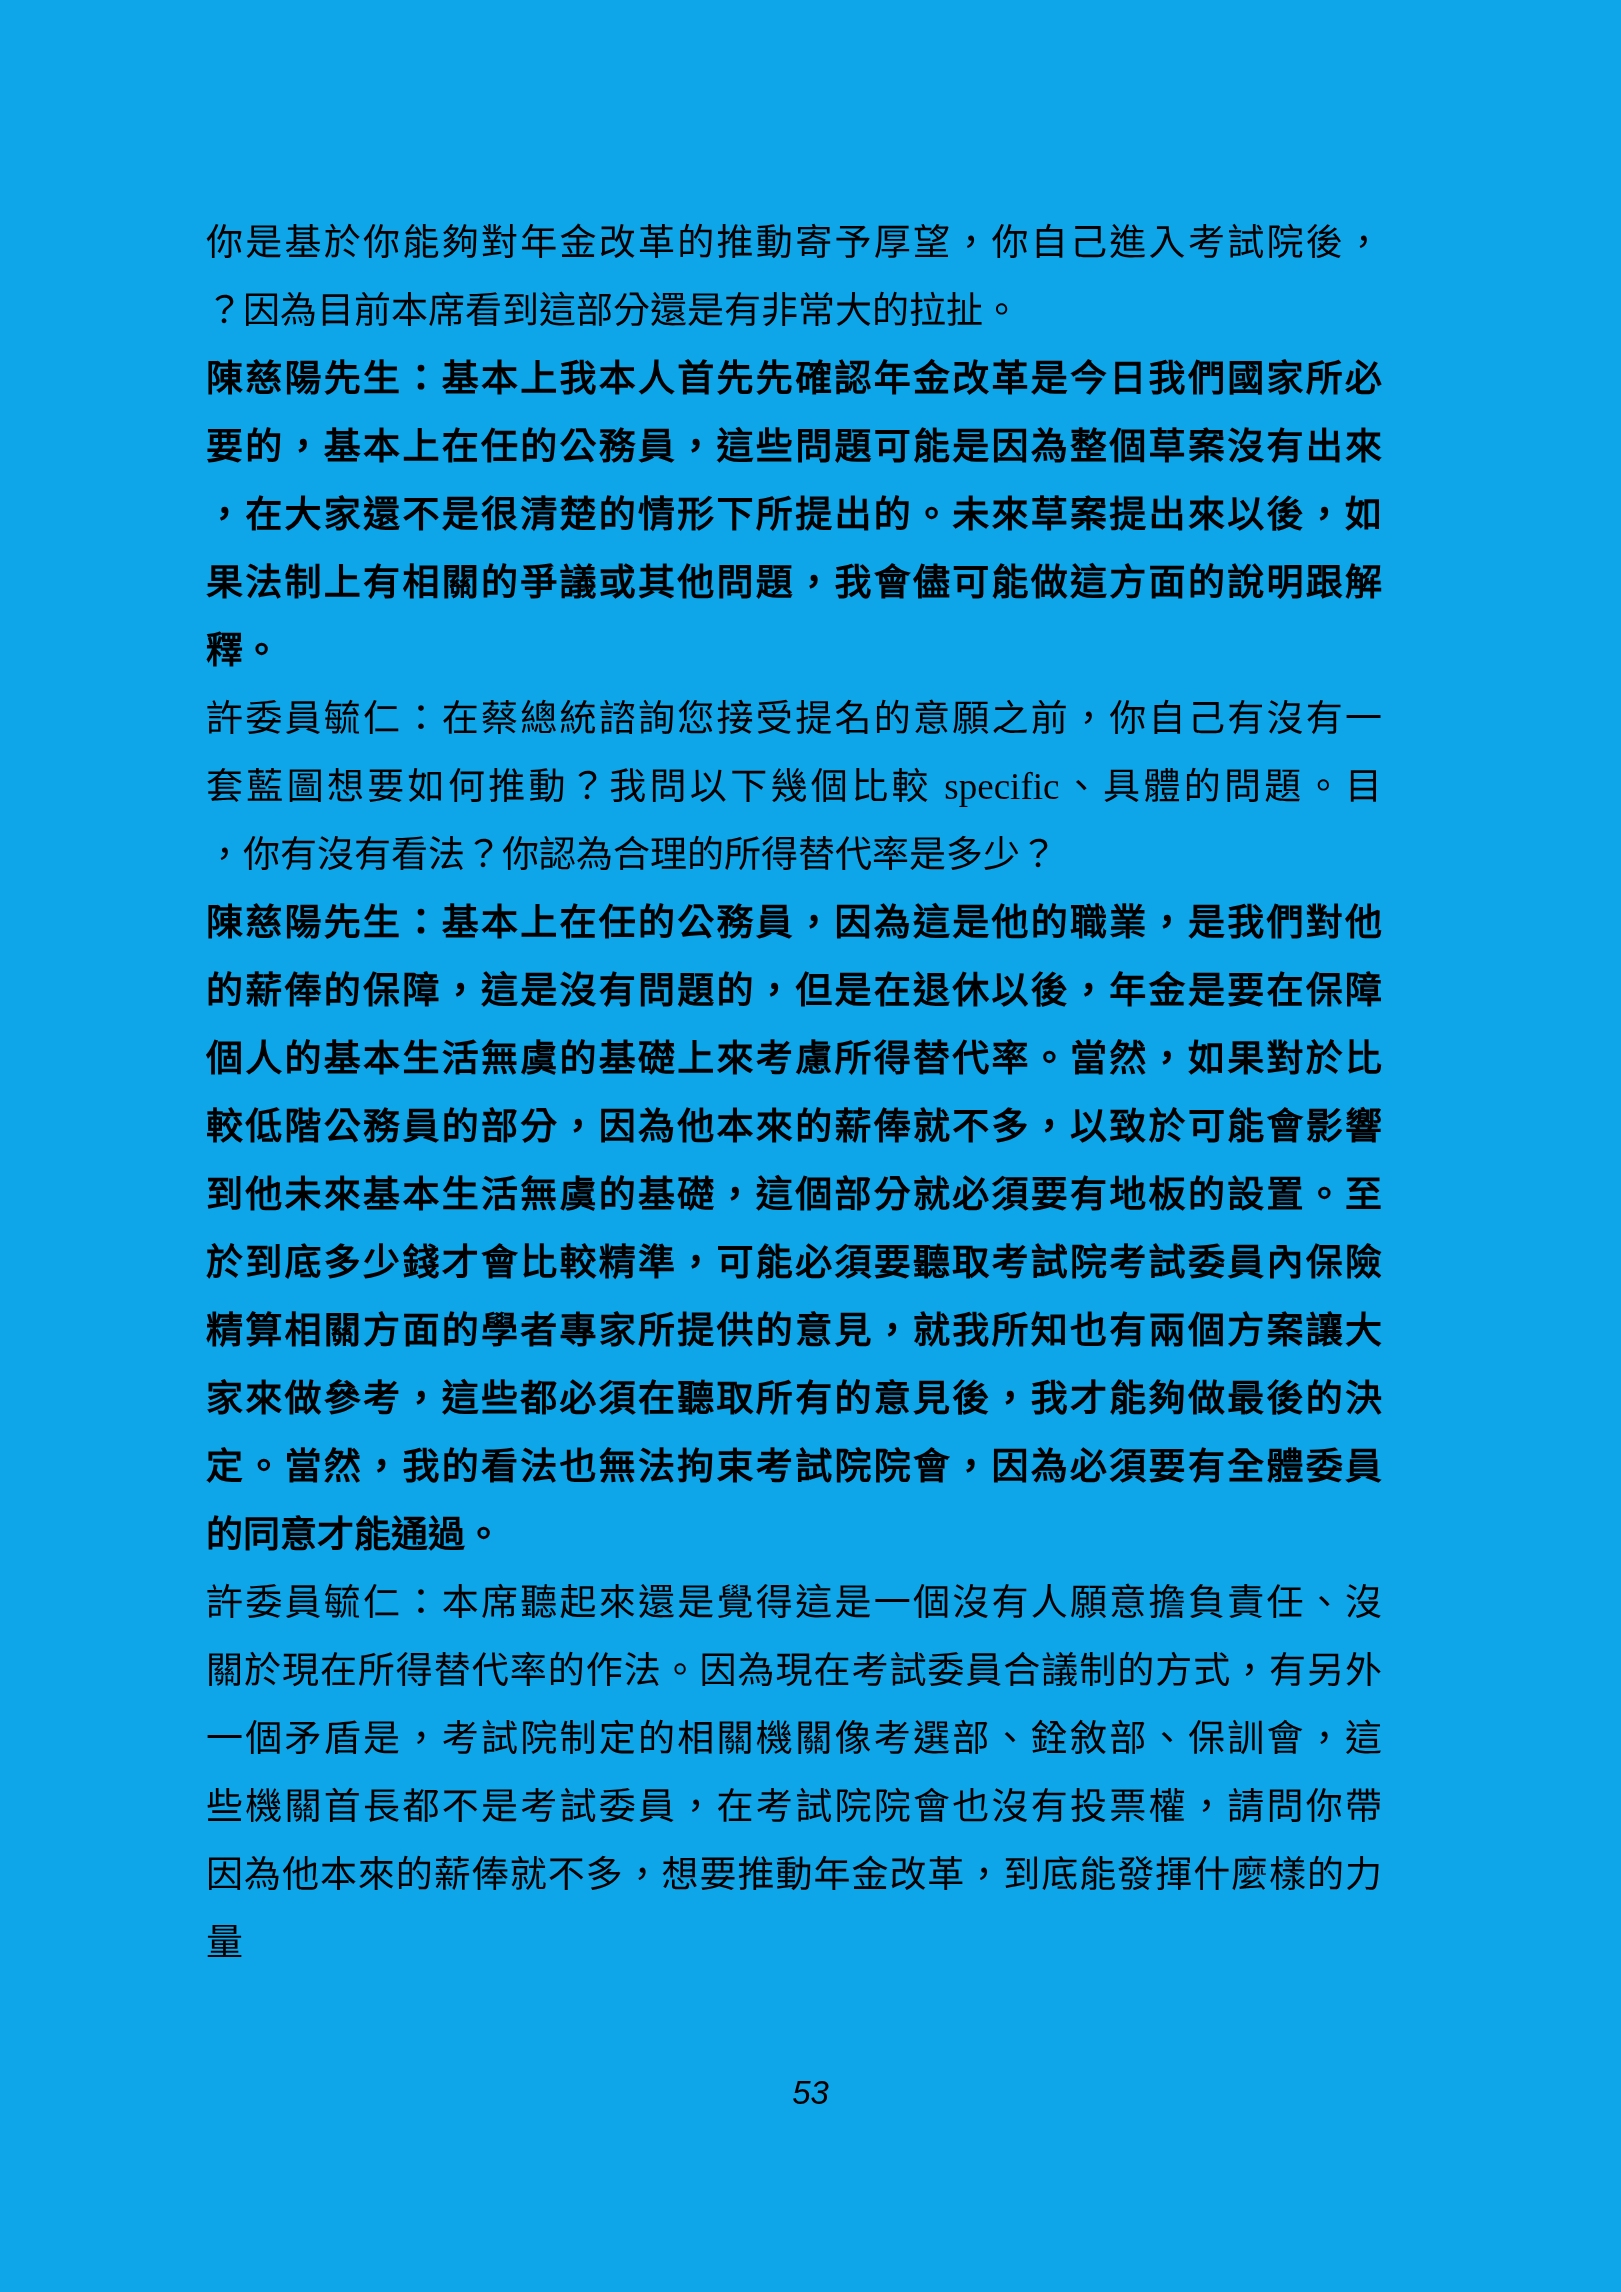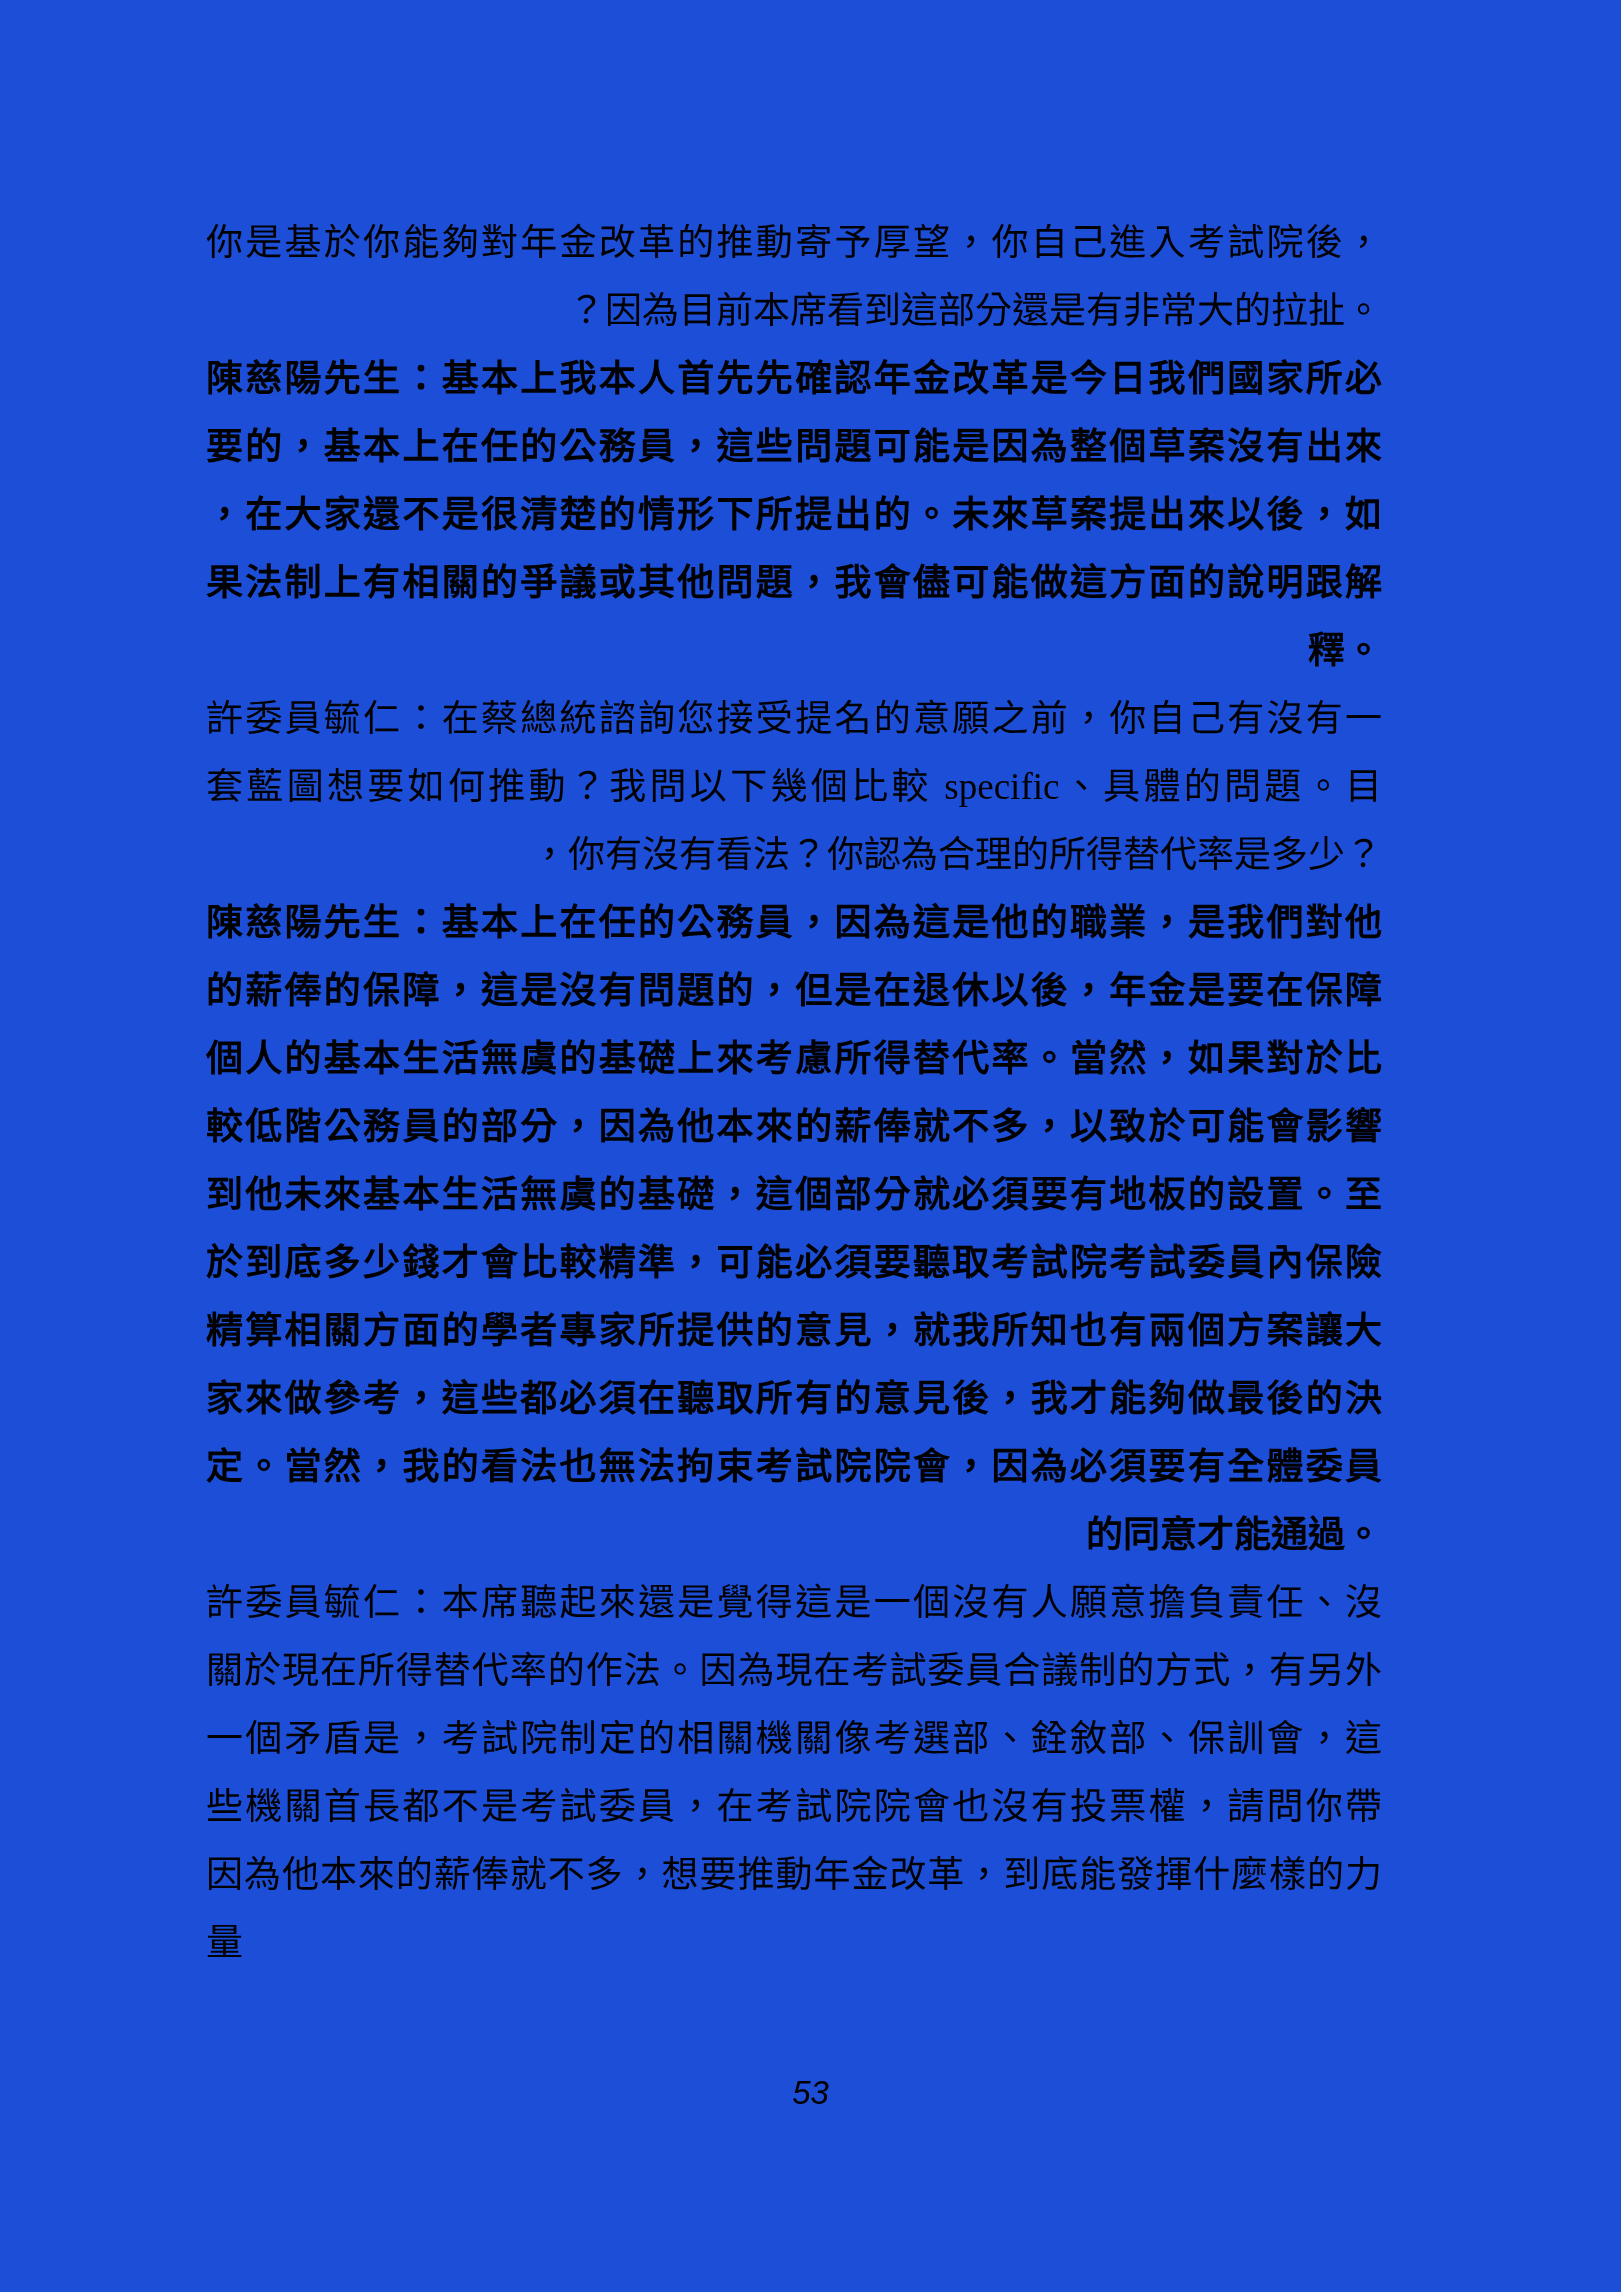--- a/index.html
+++ b/index.html
@@ -9,37 +9,36 @@
   }
   body {
     width: 1621px;
     height: 2293px;
     position: relative;
     overflow: hidden;
   }
   .page {
     position: absolute;
     inset: 0;
-    background: #1d4ed8;
+    background: #0ea5e9;
   }
   .text-block {
     position: absolute;
     left: 206px;
     top: 209px;
     width: 1176px;
   }
   .line {
     height: 68px;
     line-height: 68px;
     font-size: 37px;
     color: #000000;
     font-family: "Liberation Serif", "DejaVu Serif", serif;
     white-space: nowrap;
     letter-spacing: 0;
-    text-align: right;
   }
   .line.justify {
     white-space: normal;
     text-align: justify;
     text-align-last: justify;
     text-justify: inter-character;
   }
   .line.bold {
     font-weight: bold;
   }

